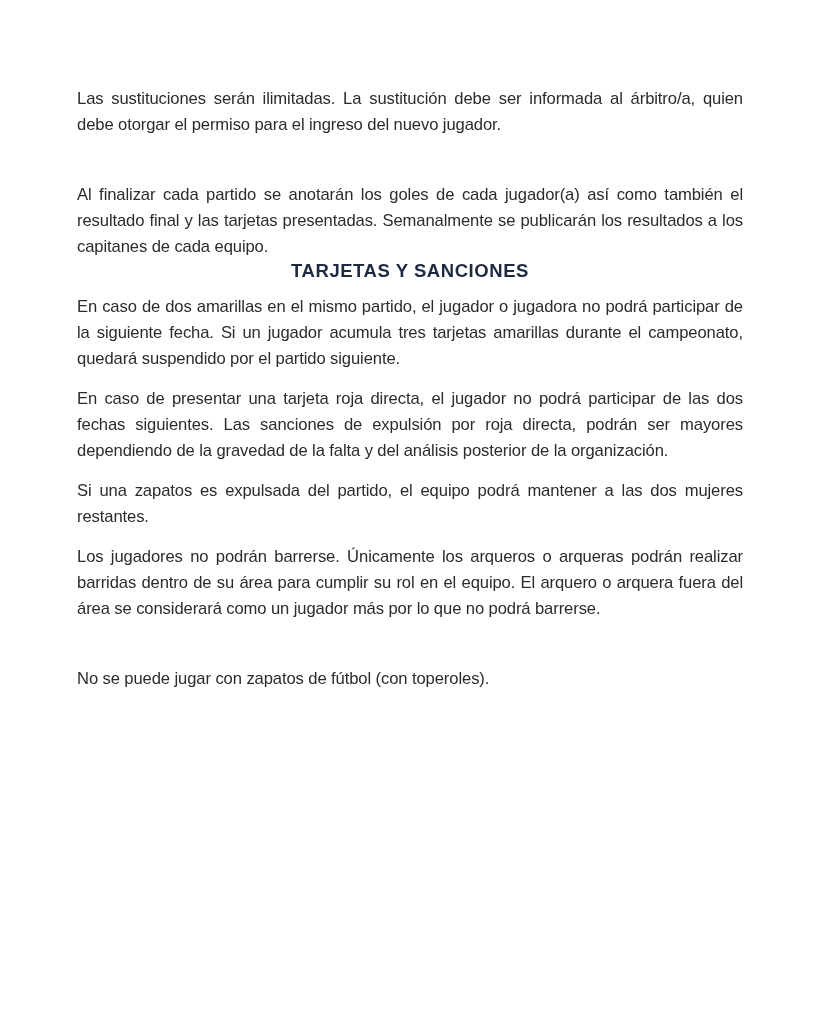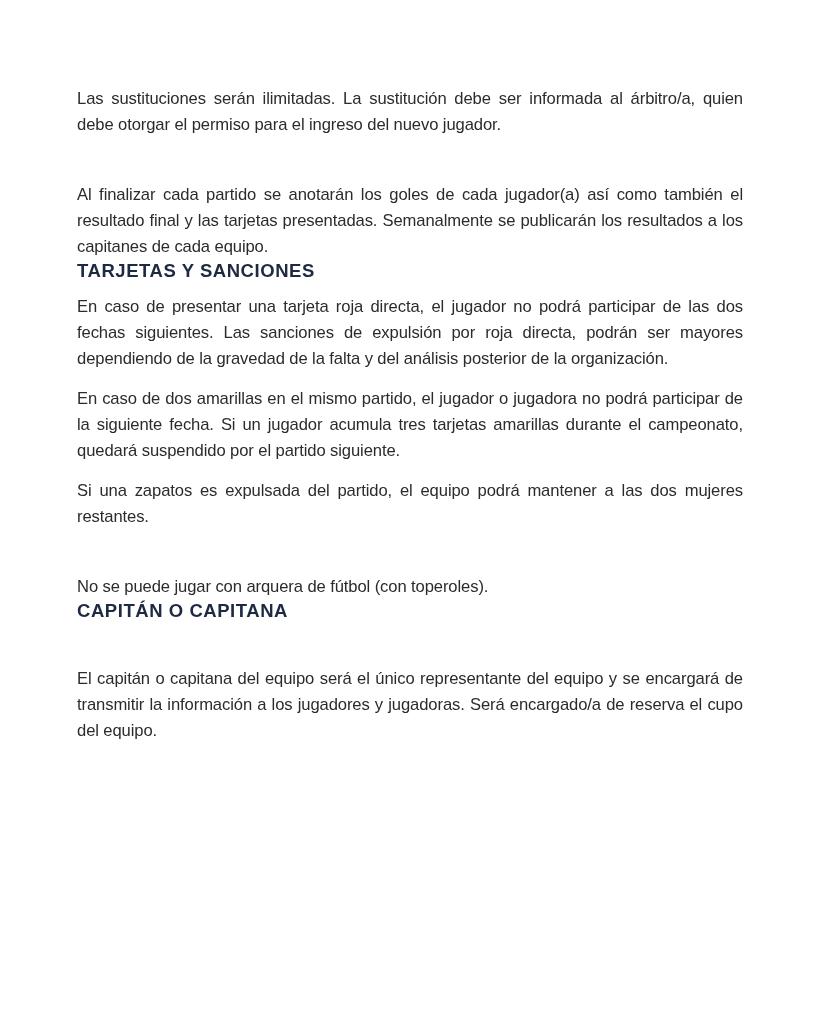--- a/index.html
+++ b/index.html
@@ -47,20 +47,21 @@
   }
 
   h2.section-heading {
     margin: 0 0 12px 0;
     font-size: 18.5px;
     line-height: 22px;
     font-weight: bold;
     color: #1e2a42;
     letter-spacing: 0.55px;
     text-transform: uppercase;
+    text-align: center;
   }
 
   
   .section-block {
     margin-top: 56px;
   }
 
   .block + .block {
     margin-top: 0;
   }
@@ -71,25 +72,22 @@
 <div class="page">
   <div class="content">
 
     <div class="block">
       <p class="para">Las sustituciones serán ilimitadas. La sustitución debe ser informada al árbitro/a, quien debe otorgar el permiso para el ingreso del nuevo jugador.</p>
       <p class="para">Al finalizar cada partido se anotarán los goles de cada jugador(a) así como también el resultado final y las tarjetas presentadas. Semanalmente se publicarán los resultados a los capitanes de cada equipo.</p>
     </div>
 
     <div class="block section-block">
       <h2 class="section-heading">TARJETAS Y SANCIONES</h2>
+      <p class="para">En caso de dos amarillas en el mismo partido, el jugador o jugadora no podrá participar de la siguiente fecha. Si un jugador acumula tres tarjetas amarillas durante el campeonato, quedará suspendido por el partido siguiente.</p>
       <p class="para">En caso de presentar una tarjeta roja directa, el jugador no podrá participar de las dos fechas siguientes. Las sanciones de expulsión por roja directa, podrán ser mayores dependiendo de la gravedad de la falta y del análisis posterior de la organización.</p>
-      <p class="para">En caso de dos amarillas en el mismo partido, el jugador o jugadora no podrá participar de la siguiente fecha. Si un jugador acumula tres tarjetas amarillas durante el campeonato, quedará suspendido por el partido siguiente.</p>
       <p class="para">Si una zapatos es expulsada del partido, el equipo podrá mantener a las dos mujeres restantes.</p>
-      <p class="para">No se puede jugar con arquera de fútbol (con toperoles).</p>
+      <p class="para">Los jugadores no podrán barrerse. Únicamente los arqueros o arqueras podrán realizar barridas dentro de su área para cumplir su rol en el equipo. El arquero o arquera fuera del área se considerará como un jugador más por lo que no podrá barrerse.</p>
+      <p class="para">No se puede jugar con zapatos de fútbol (con toperoles).</p>
     </div>
 
-    <div class="block section-block">
-      <h2 class="section-heading">CAPITÁN O CAPITANA</h2>
-      <p class="para">El capitán o capitana del equipo será el único representante del equipo y se encargará de transmitir la información a los jugadores y jugadoras. Será encargado/a de reserva el cupo del equipo.</p>
-    </div>
 
   </div>
 </div>
 
 </body></html>

